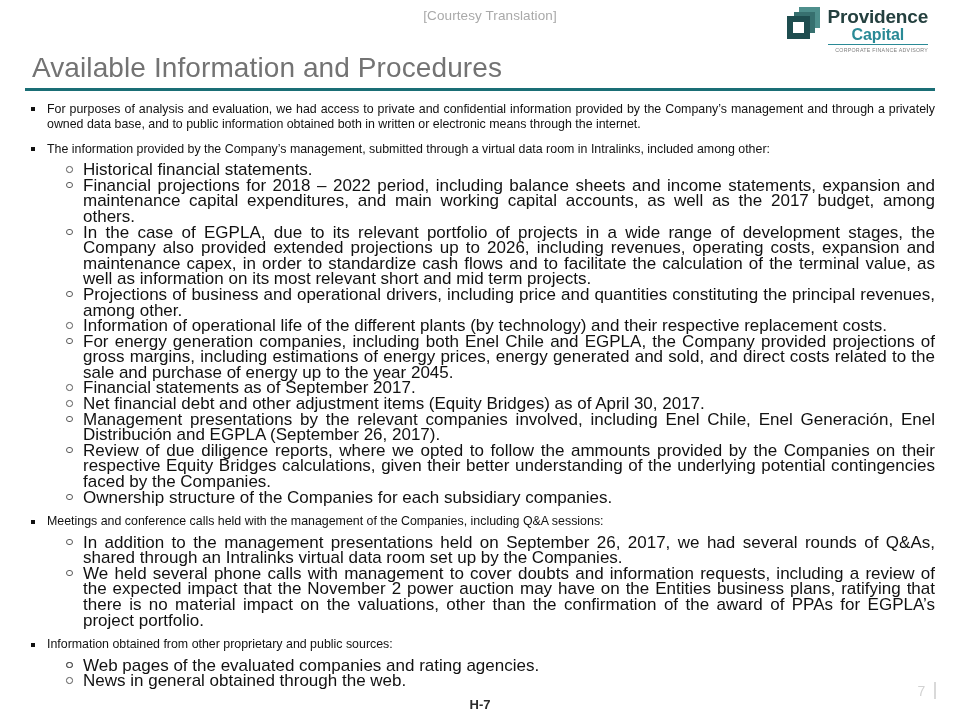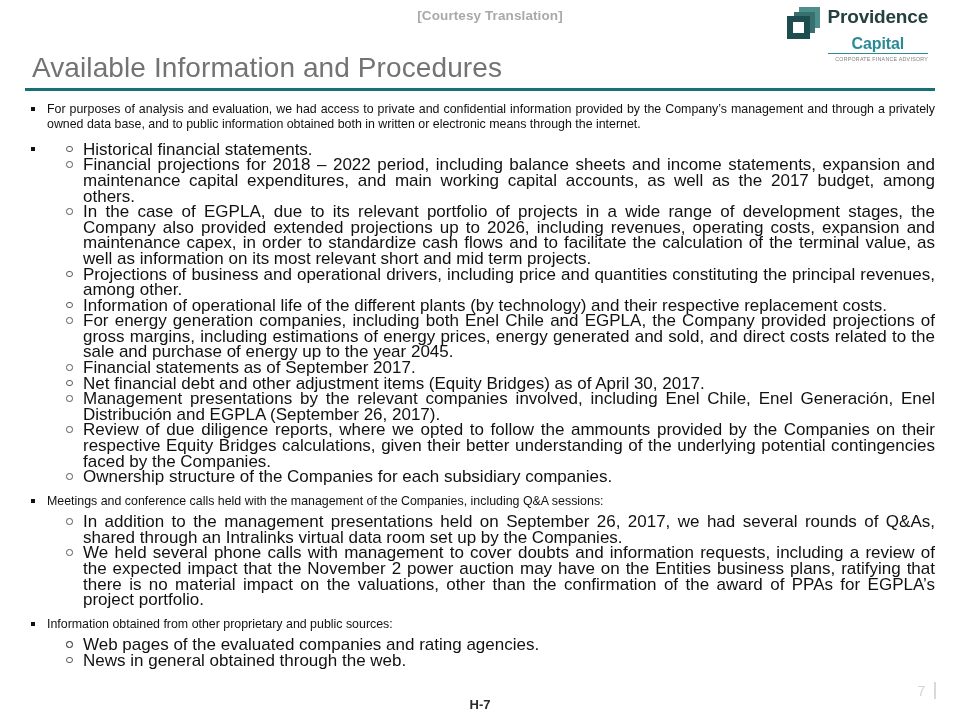--- a/index.html
+++ b/index.html
@@ -21,21 +21,21 @@
     position: relative;
     height: 52px;
   }
   .courtesy-translation {
     position: absolute;
     left: 0;
     right: 0;
     top: 8px;
     text-align: center;
     font-size: 13.5px;
-    font-weight: bold;
+    font-weight: normal;
     color: #a9a9a9;
     letter-spacing: 0.1px;
     padding-left: 20px;
   }
 
   
   .logo {
     position: absolute;
     right: 32px;
     top: 7px;
@@ -91,21 +91,21 @@
     font-size: 19px;
     font-weight: bold;
     color: #24403f;
     letter-spacing: -0.2px;
   }
   .logo-capital {
     font-size: 16px;
     font-weight: bold;
     color: #2a8a96;
     letter-spacing: -0.1px;
-    margin-top: 10px;
+    margin-top: 1px;
     padding-bottom: 1px;
     border-bottom: 1.4px solid #2a8a96;
     width: 100%;
     text-align: center;
   }
   .logo-tagline {
     font-size: 5.2px;
     color: #7d7d7d;
     letter-spacing: 0.25px;
     margin-top: 2.5px;
@@ -249,21 +249,21 @@
 </div>
 
 <div class="title-block">
   <div class="slide-title">Available Information and Procedures</div>
   <div class="title-rule"></div>
 </div>
 
 <div class="body-content">
   <ul class="lvl1" id="bullet-root">
       <li class="b1"><span class="marker1"></span><span>For purposes of analysis and evaluation, we had access to private and confidential information provided by the Company’s management and through a privately owned data base, and to public information obtained both in written or electronic means through the internet.</span></li>
-      <li class="b1 gap-top"><span class="marker1"></span><div class="nest-wrap gap-small">
+      <li class="b1 gap-top"><span class="marker1"></span><span>The information provided by the Company’s management, submitted through a virtual data room in Intralinks, included among other:</span><div class="nest-wrap gap-small">
           <ul class="lvl2">
             <li class="b2"><span class="marker2"></span><span>Historical financial statements.</span></li>
             <li class="b2"><span class="marker2"></span><span>Financial projections for 2018 – 2022 period, including balance sheets and income statements, expansion and maintenance capital expenditures, and main working capital accounts, as well as the 2017 budget, among others.</span></li>
             <li class="b2"><span class="marker2"></span><span>In the case of EGPLA, due to its relevant portfolio of projects in a wide range of development stages, the Company also provided extended projections up to 2026, including revenues, operating costs, expansion and maintenance capex, in order to standardize cash flows and to facilitate the calculation of the terminal value, as well as information on its most relevant short and mid term projects.</span></li>
             <li class="b2"><span class="marker2"></span><span>Projections of business and operational drivers, including price and quantities constituting the principal revenues, among other.</span></li>
             <li class="b2"><span class="marker2"></span><span>Information of operational life of the different plants (by technology) and their respective replacement costs.</span></li>
             <li class="b2"><span class="marker2"></span><span>For energy generation companies, including both Enel Chile and EGPLA, the Company provided projections of gross margins, including estimations of energy prices, energy generated and sold, and direct costs related to the sale and purchase of energy up to the year 2045.</span></li>
             <li class="b2"><span class="marker2"></span><span>Financial statements as of September 2017.</span></li>
             <li class="b2"><span class="marker2"></span><span>Net financial debt and other adjustment items (Equity Bridges) as of April 30, 2017.</span></li>
             <li class="b2"><span class="marker2"></span><span>Management presentations by the relevant companies involved, including Enel Chile, Enel Generación, Enel Distribución and EGPLA (September 26, 2017).</span></li>

